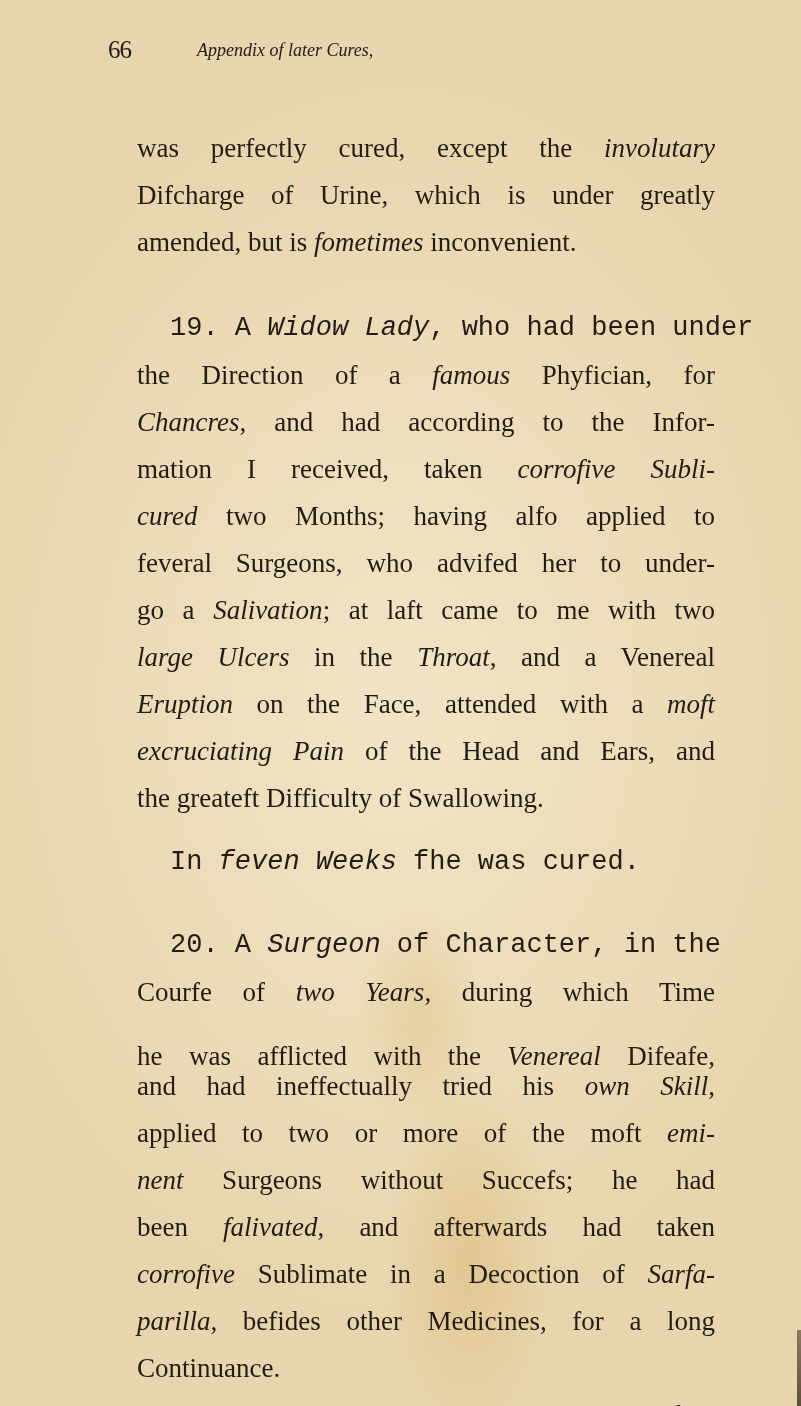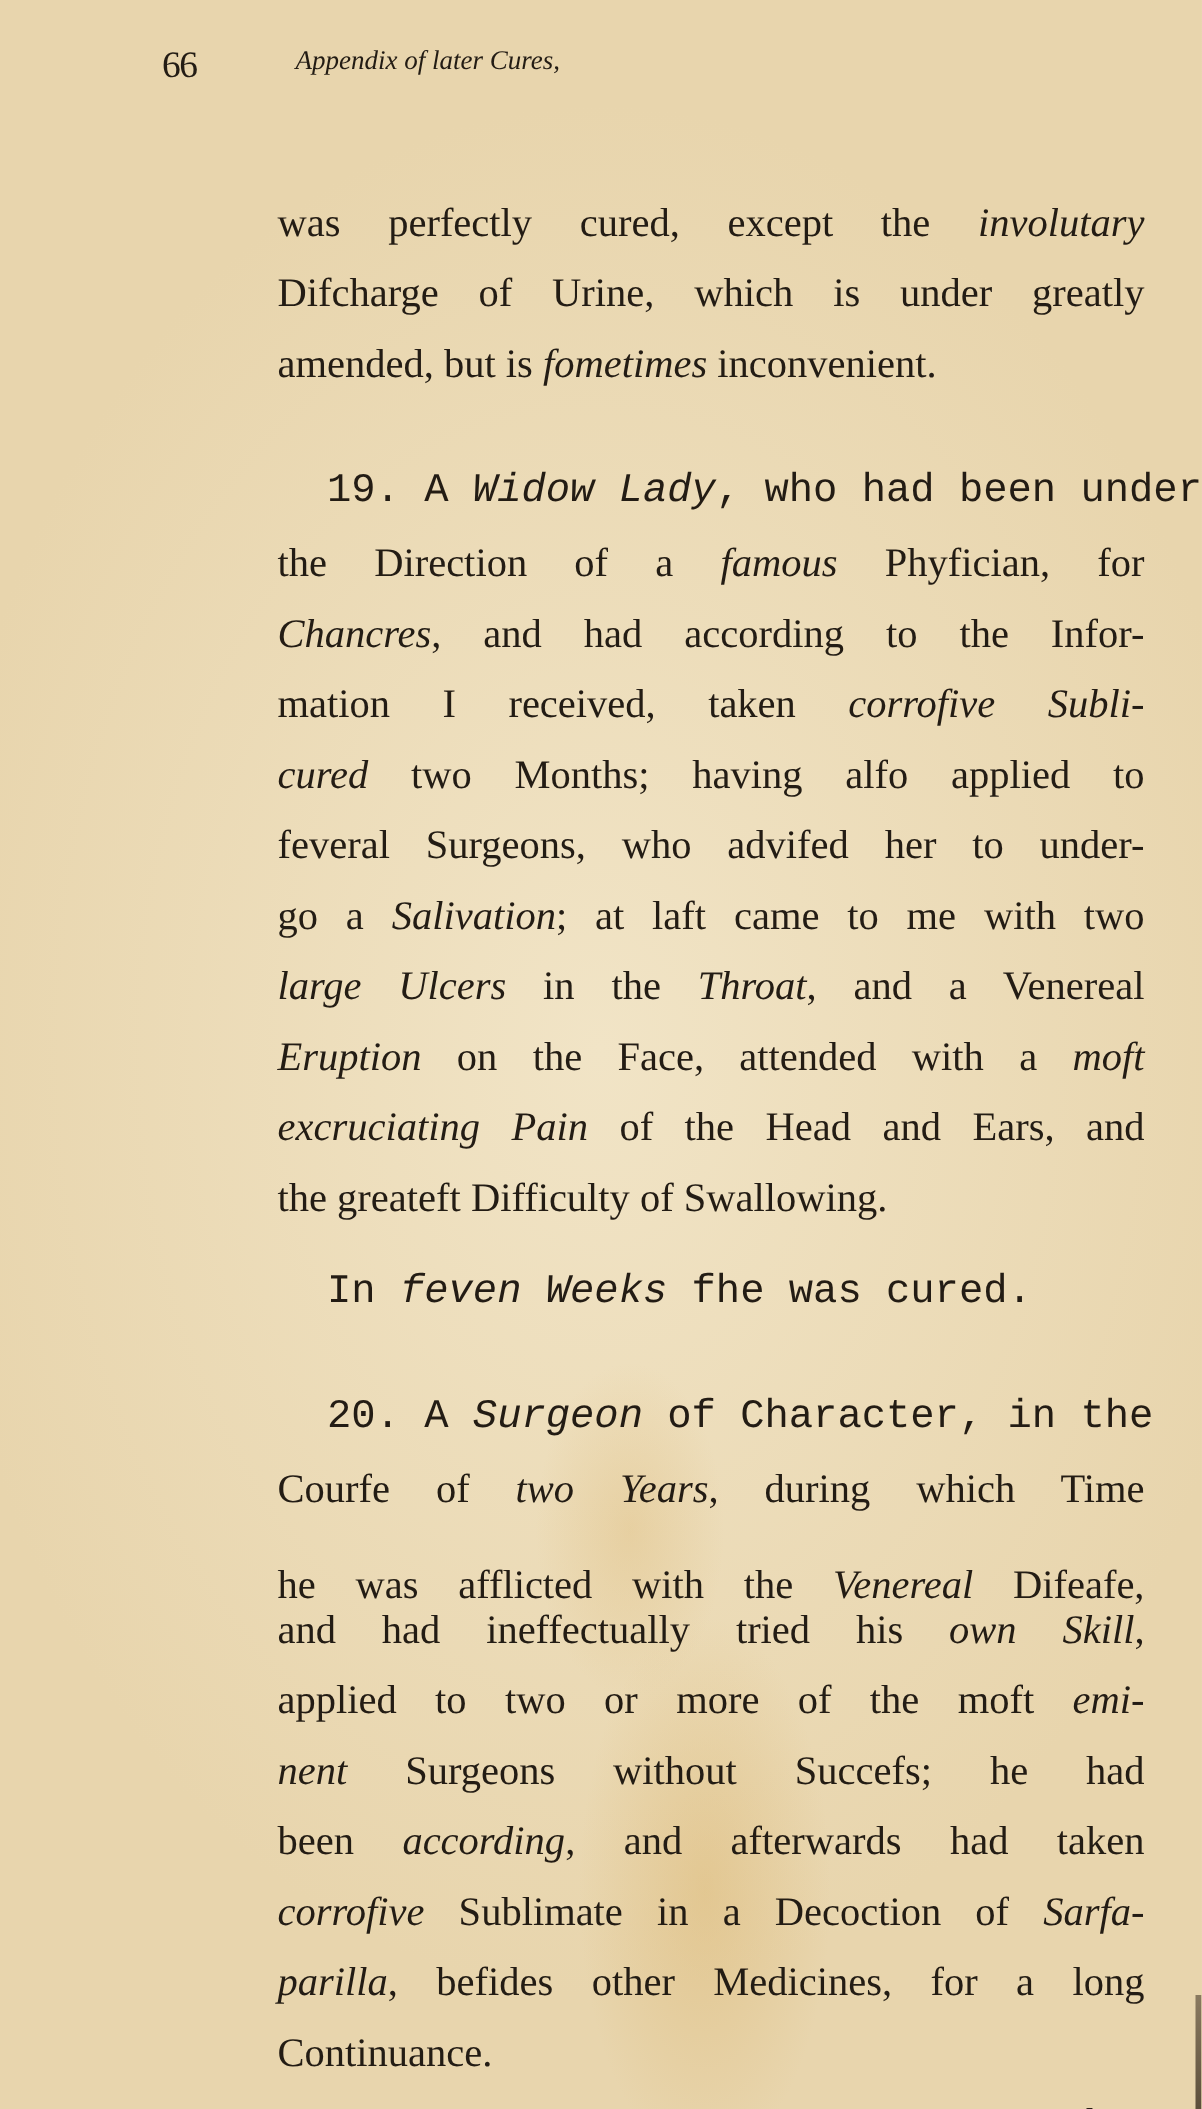--- a/index.html
+++ b/index.html
@@ -34,21 +34,21 @@
       top: 0;
       width: 801px;
       height: 1406px;
     }
     .running-head {
       position: absolute;
       top: 30px;
       left: 108px;
       height: 40px;
       display: flex;
-      align-items: flex-start;
+      align-items: center;
       font-family: "Liberation Serif", serif;
     }
     .page-number {
       font-size: 25px;
       letter-spacing: -1px;
       margin-right: 66px;
     }
     .head-title {
       font-size: 18px;
       font-style: italic;
@@ -62,21 +62,20 @@
       font-size: 27px;
       line-height: 40px;
     }
     .line {
       position: absolute;
       left: 0;
       white-space: nowrap;
       text-align: justify;
       text-align-last: justify;
       width: 578px;
-      margin-left: 48px;
     }
     .line.short {
       text-align-last: left;
     }
     .line.indent {
       left: 33px;
       width: 545px;
       font-family: Liberation Mono, monospace;
     }
     .line.right {
@@ -128,21 +127,21 @@
     </div>
 
     <div class="line indent" style="top:925px">
       <span>20. A <em>Surgeon</em> of Character, in the</span>
     </div>
     <div class="line" style="top:972px"><span>Courfe of <em>two Years</em>, during which Time</span></div>
     <div class="line" style="top:1036px"><span>he was afflicted with the <em>Venereal</em> Difeafe,</span></div>
     <div class="line" style="top:1066px"><span>and had ineffectually tried his <em>own Skill</em>,</span></div>
     <div class="line" style="top:1113px"><span>applied to two or more of the moft <em>emi-</em></span></div>
     <div class="line" style="top:1160px"><span><em>nent</em> Surgeons without Succefs; he had</span></div>
-    <div class="line" style="top:1207px"><span>been <em>according</em>, and afterwards had taken</span></div>
+    <div class="line" style="top:1207px"><span>been <em>falivated</em>, and afterwards had taken</span></div>
     <div class="line" style="top:1254px"><span><em>corrofive</em> Sublimate in a Decoction of <em>Sarfa-</em></span></div>
     <div class="line" style="top:1301px"><span><em>parilla</em>, befides other Medicines, for a long</span></div>
     <div class="line short" style="top:1348px"><span>Continuance.</span></div>
 
     <div class="line right" style="top:1395px">
       <span>When</span>
     </div>
   </div>
 
   <div class="right-edge"></div>

